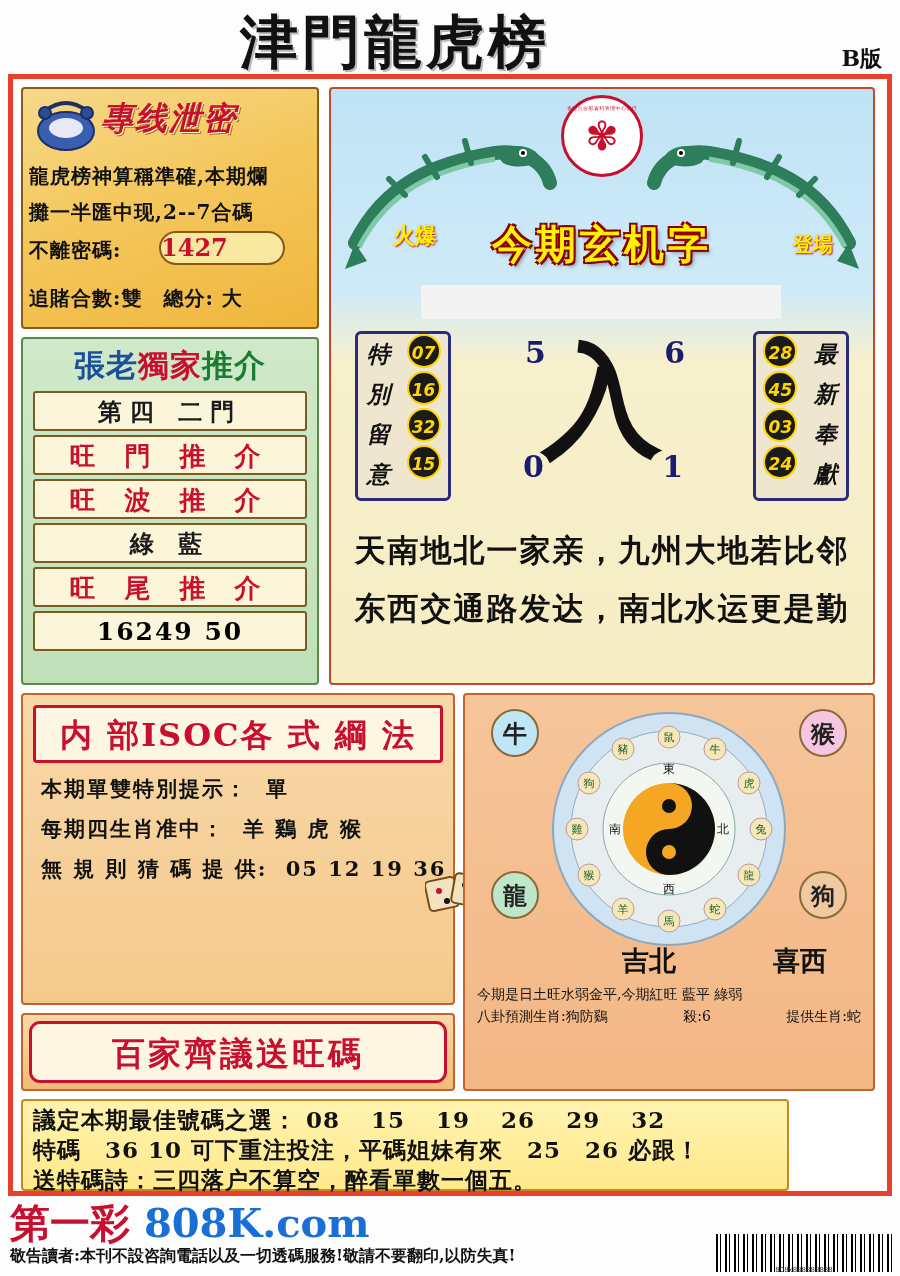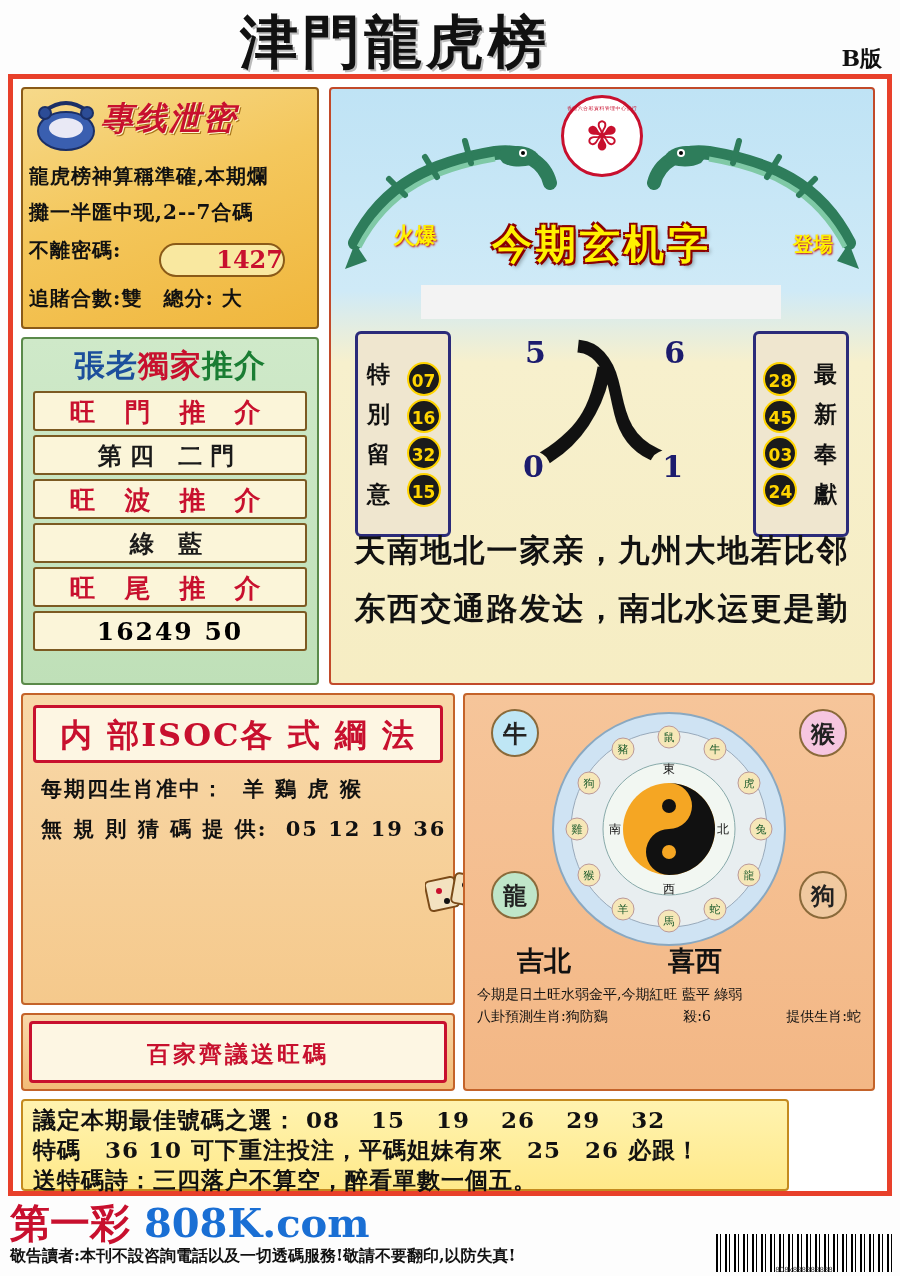--- a/index.html
+++ b/index.html
@@ -70,23 +70,22 @@
   .l1 { top:74px; }
   .l2 { top:110px; }
   .l3 { top:148px; }
   .l4 { top:196px;text-align:right; }
   .codepill {
     position:absolute; left:136px; top:142px;
     width:126px; height:34px; border-radius:17px;
     background:#f9e8a0;
     border:2px solid #8a5a18;
     color:#c8102e; font-weight:bold; font-size:24px;
-    text-align:right; line-height:30px;
-    font-family:"DejaVu Serif", serif;
-    margin-top:12px;
+    text-align:left; line-height:30px;
+    font-family:"DejaVu Serif", serif;
   }
 
   
   .zhang {
     left:8px; top:258px; width:298px; height:348px;
     background:linear-gradient(180deg,#cfe9c9 0%, #bfe0b8 100%);
     border:2px solid #5a8a4a;
     border-radius:4px;
     padding:4px;
   }
@@ -152,24 +151,24 @@
   }
   .banner .sub {
     position:absolute; right:40px; top:14px;
     color:#fff200; font-weight:bold; font-size:20px;
     font-family:"DejaVu Serif", serif;
     text-shadow:1px 1px 2px #b00;
   }
   .whitebar { position:absolute; left:90px; top:196px; width:360px; height:34px; background:#f3f3f3; }
 
   .sidebox {
-    position:absolute; top:242px; width:96px; height:206px;
+    position:absolute; top:242px; width:96px; height:170px;
     border:3px solid #2b2b7a; border-radius:6px;
     background:#efe6cf;
-    display:flex; align-items:center;
+    display:flex; align-items:flex-start;font-style:italic;
   }
   .sidebox.left { left:24px; }
   .sidebox.right { right:24px; }
   .sb-label {
     width:42px; text-align:center;
     font-family:"DejaVu Serif", serif;
     font-size:23px; font-weight:bold; color:#111;
     line-height:40px;
   }
   .sb-balls { width:50px; display:flex; flex-direction:column; align-items:center; gap:3px; }
@@ -232,25 +231,25 @@
   }
 
   
   .baijia {
     left:8px; top:934px; width:434px; height:78px;
     background:linear-gradient(180deg,#f8d8a8 0%, #f2bb78 100%);
     border:2px solid #c4632a; border-radius:4px;
     padding:6px;
   }
   .baijia .inner {
-    height:100%; border:3px solid #c8102e; border-radius:4px;
+    height:100%; border:3px solid #c8102e; border-radius:11px;
     background:#fdf6e3;
     text-align:center; line-height:60px;
     font-family:"DejaVu Serif", serif;
-    font-size:23px; font-weight:bold; color:#c8102e;
+    font-size:33px; font-weight:bold; color:#c8102e;
     letter-spacing:3px;
   }
 
   
   .bagua {
     left:450px; top:614px; width:412px; height:398px;
     background:linear-gradient(180deg,#f6c59a 0%, #f3b785 100%);
     border:2px solid #c4632a; border-radius:4px;
   }
   .zodiac-corner {
@@ -261,21 +260,21 @@
     border:2px solid #8a6a3a;
   }
   .zc-tl { left:26px; top:14px; background:#bfe6f5; }
   .zc-tr { right:26px; top:14px; background:#f6c6e0; }
   .zc-bl { left:26px; top:176px; background:#bfe6c9; }
   .zc-br { right:26px; top:176px; background:#f0c9a0; }
   .wheel {
     position:absolute; left:50%; top:16px; transform:translateX(-50%);
     width:236px; height:236px;
   }
-  .dirs { position:absolute; left:6px; top:248px; width:100%; text-align:left; }
+  .dirs { position:absolute; left:0; top:248px; width:100%; text-align:right; }
   .dirs span {
     font-family:"DejaVu Serif", serif;
     font-size:27px; font-weight:bold; color:#111;
     margin:0 46px;
   }
   .bagua-note {
     position:absolute; left:12px; right:12px; top:288px;
     font-family:"DejaVu Serif", serif;
     font-size:14px; color:#111; line-height:22px;
   }
@@ -343,22 +342,22 @@
       <div class="line l2">攤一半匯中现,2--7合碼</div>
       <div class="line l3">不離密碼:</div>
       <div class="codepill">1427</div>
       <div class="line l4">追賭合數:雙　總分: 大</div>
     </div>
 
     <div class="box zhang">
       <div class="zhang-head">
         <span class="a">張老</span><span class="b">獨家</span><span class="c">推介</span>
       </div>
+      <div class="zrow val">第四 二門</div>
       <div class="zrow label">旺 門 推 介</div>
-      <div class="zrow val">第四 二門</div>
       <div class="zrow label">旺 波 推 介</div>
       <div class="zrow val">綠 藍</div>
       <div class="zrow label">旺 尾 推 介</div>
       <div class="zrow nums">16249 50</div>
     </div>
 
     <div class="box xuanji">
 
       <div class="emblem">
         <div class="arc">香港六合彩資料管理中心發行</div>
@@ -420,20 +419,23 @@
       <div class="cornernum cn-br">1</div>
 
       <div class="poem">
         <div>天南地北一家亲，九州大地若比邻</div>
         <div>东西交通路发达，南北水运更是勤</div>
       </div>
     </div>
 
     <div class="box isoc">
       <div class="isoc-title">内 部ISOC各 式 綱 法</div>
+      <div class="isoc-line">
+        <span>本期單雙特別提示：</span><span class="v">單</span>
+      </div>
       <div class="isoc-line">
         <span>每期四生肖准中：</span><span class="v">羊 鷄 虎 猴</span>
       </div>
       <div class="isoc-line">
         <span>無 規 則 猜 碼 提 供:</span><span class="v">05 12 19 36</span>
       </div>
       <svg class="dice" viewBox="0 0 62 48">
         <rect x="2" y="8" width="30" height="30" rx="4" fill="#f3e2c0" stroke="#7a4a18" stroke-width="2" transform="rotate(-12 17 23)"></rect>
         <rect x="28" y="4" width="30" height="30" rx="4" fill="#f3e2c0" stroke="#7a4a18" stroke-width="2" transform="rotate(10 43 19)"></rect>
         <circle cx="14" cy="20" r="3" fill="#c8102e"></circle>

